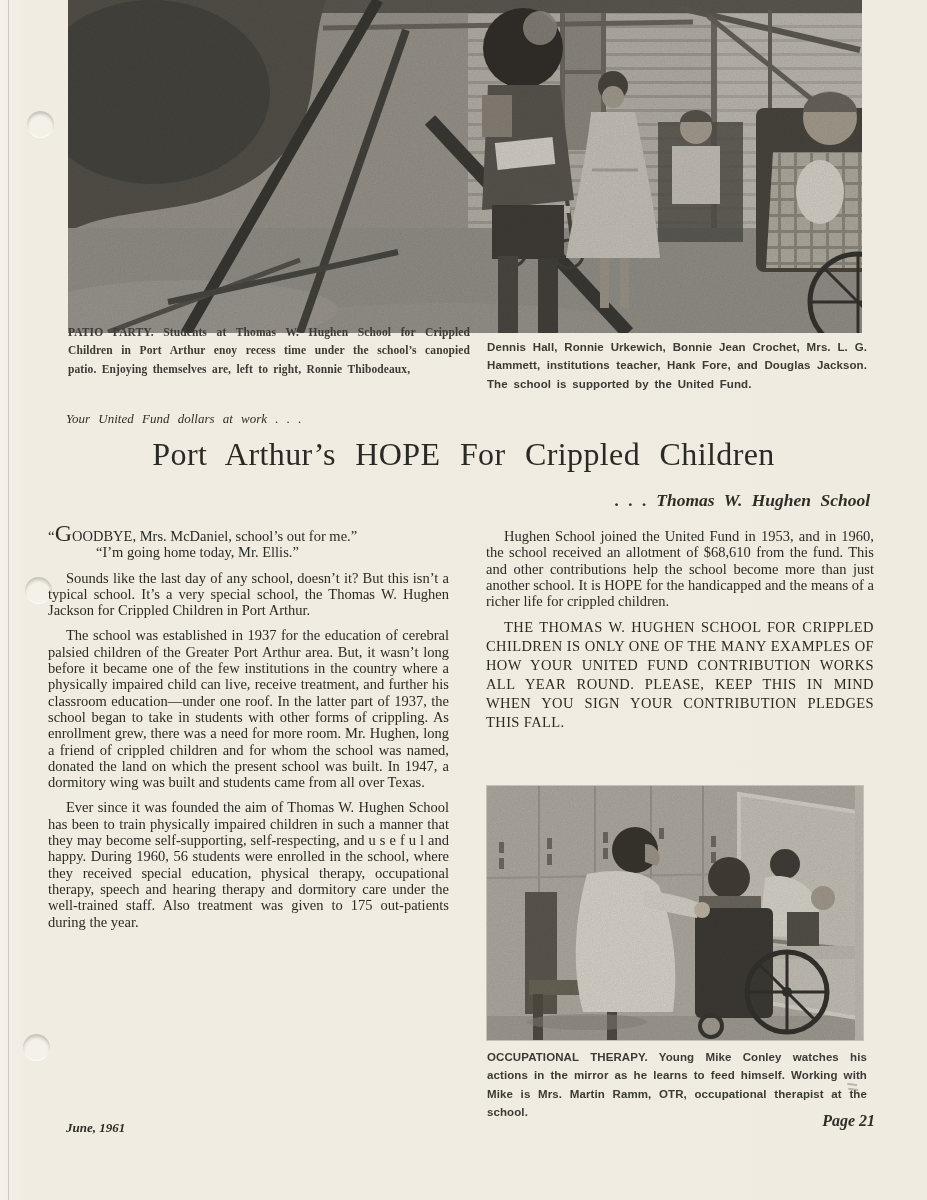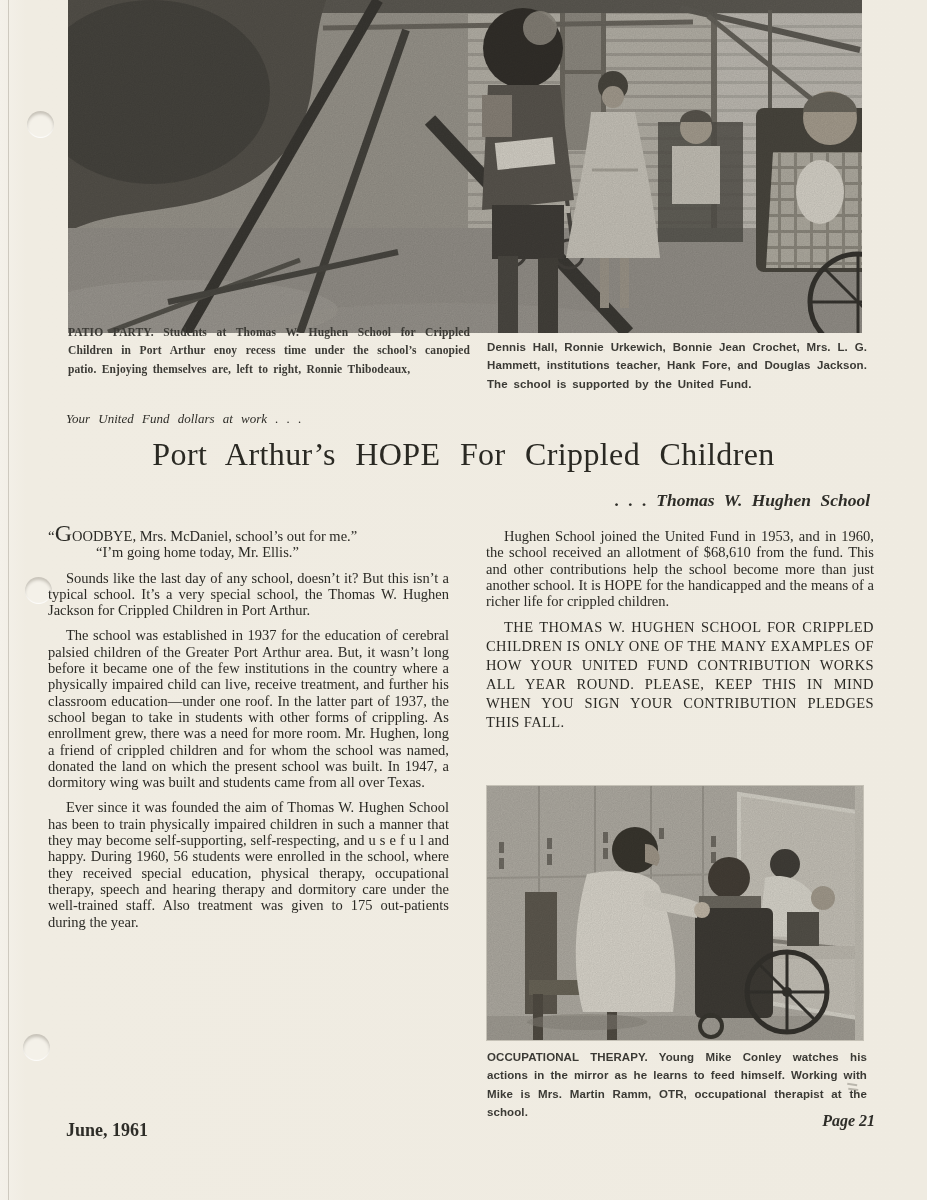--- a/index.html
+++ b/index.html
@@ -37,21 +37,21 @@
   .col-left{left:48px;width:401px;}
   .col-right{left:486px;width:388px;}
   .col p{font-size:14.5px;line-height:16.3px;margin:0 0 9px 0;text-align:justify;
     text-indent:18px;color:#2b2a25;}
   p.lead{text-indent:0;}
   .lead .oq{font-size:15px;}
   .lead .dropG{font-size:24px;line-height:0;}
   .lead-line2{display:block;margin-left:48px;}
   p.caps{letter-spacing:.4px;line-height:19px;}
 
-  .footer-left{position:absolute;left:66px;top:1120px;font-size:18px;font-weight:bold;color:#2e2d28;}
+  .footer-left{position:absolute;left:66px;top:1120px;font-size:13px;font-weight:bold;font-style:italic;color:#2e2d28;}
   .footer-right{position:absolute;right:52px;top:1112px;font-size:16px;font-weight:bold;font-style:italic;color:#2e2d28;}
 
   .pencil-mark{position:absolute;left:848px;top:1080px;width:14px;height:16px;transform:rotate(-12deg);opacity:.55;}
   .pencil-mark span{display:block;width:10px;height:2px;background:#8f8c82;margin:3px 0;transform:rotate(20deg);}
 </style>
 </head>
 <body>
 
 <div class="page">
   <div class="edge-line"></div>

